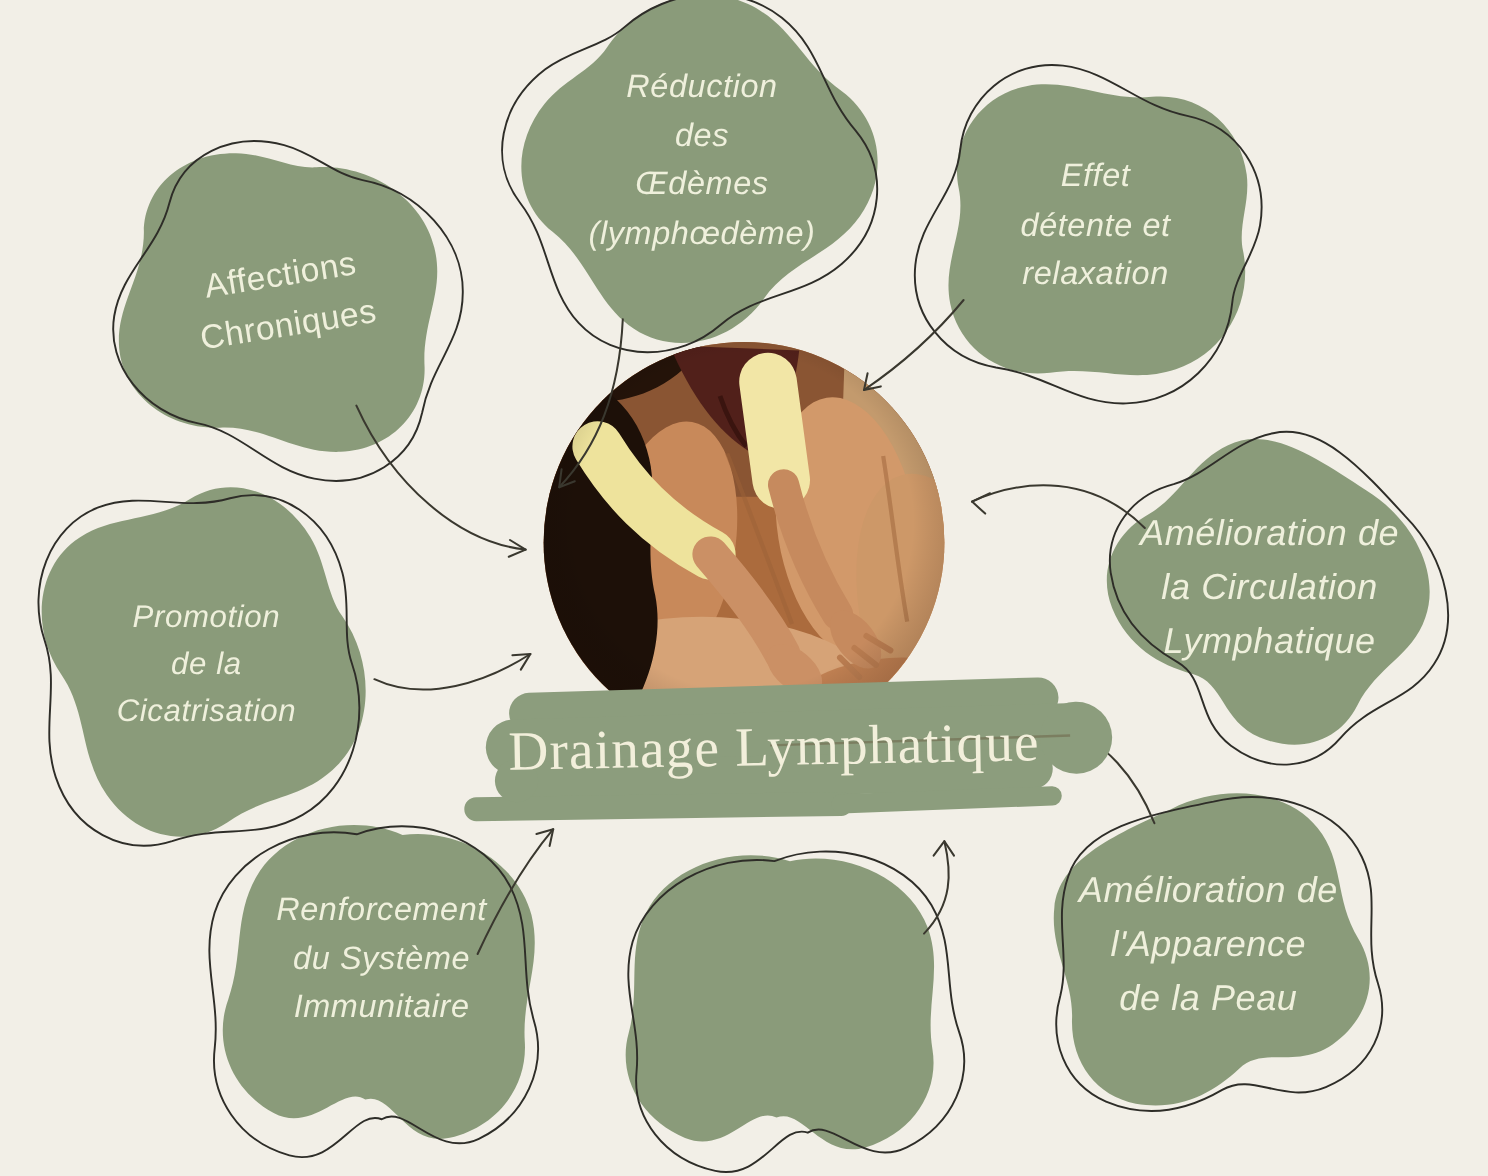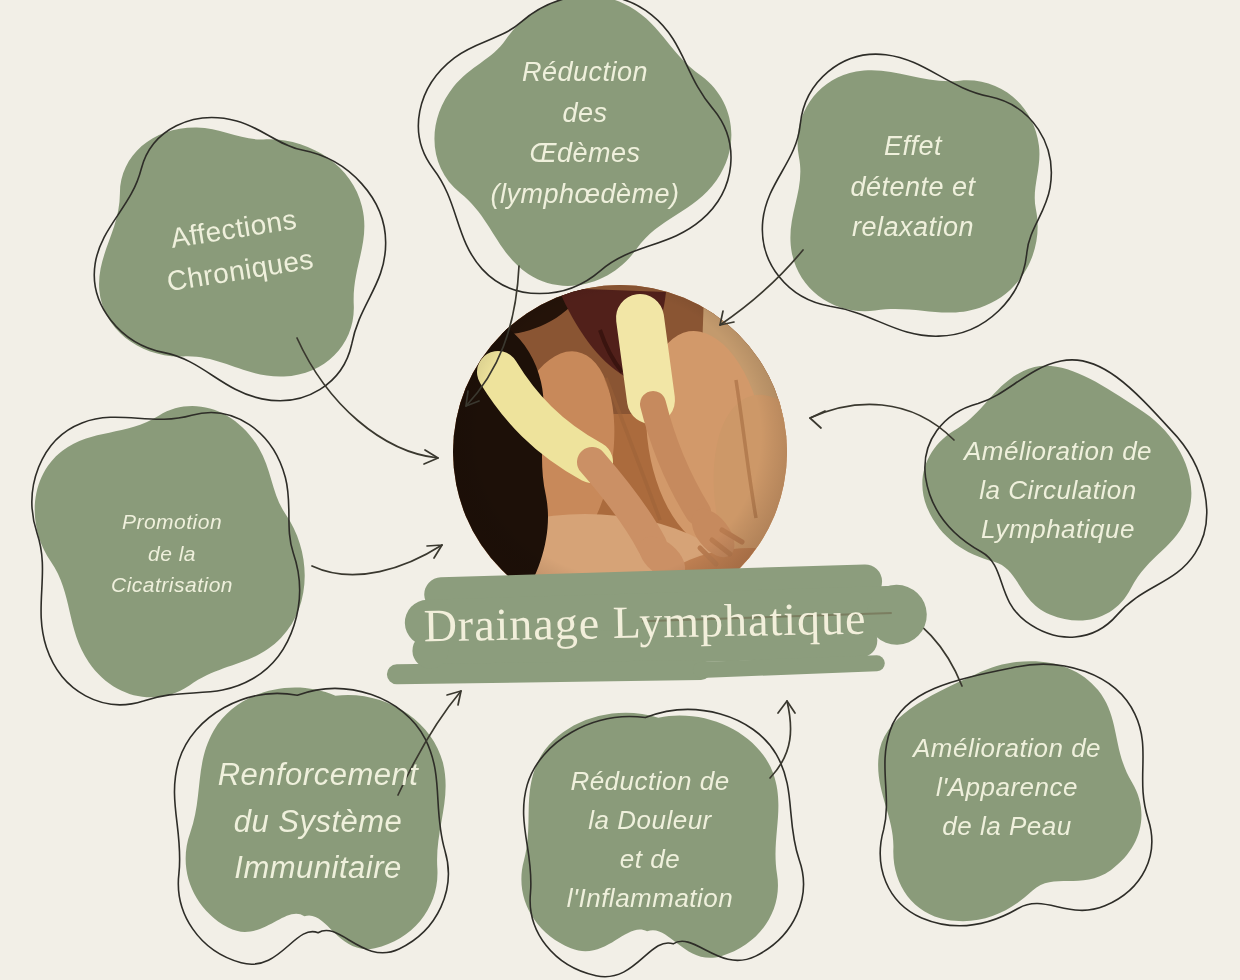--- a/index.html
+++ b/index.html
@@ -22,21 +22,21 @@
   }
   .brush{stroke:var(--color-brush,#8c9d7d);stroke-linecap:round;fill:none;}
   .brush-dot{fill:var(--color-brush,#8c9d7d);}
   .brush-strike{stroke:#6e6548;stroke-width:2;opacity:.55;fill:none;}
 
   .node-label{
     position:absolute;width:300px;
     transform:translate(-50%,-50%);
     text-align:center;
     color:var(--color-node_text,#eff0dc);
-    font-size:26px;font-style:italic;line-height:1.5;
+    font-size:30px;font-style:italic;line-height:1.5;
     white-space:pre-line;letter-spacing:.5px;
     pointer-events:none;
   }
   .node-label.upright{font-style:normal;}
   .title-label{
     position:absolute;left:645px;top:622px;width:520px;
     transform:translate(-50%,-50%) rotate(-1deg);
     text-align:center;
     font-family:"Liberation Serif",serif;
     font-size:46px;letter-spacing:1px;
@@ -188,27 +188,23 @@
 (lymphœdème)</div>
 
   <div class="node-label" style="left:1058px;top:490px;">Amélioration de
 la Circulation
 Lymphatique</div>
 
   <div class="node-label" style="left:1007px;top:787px;">Amélioration de
 l'Apparence
 de la Peau</div>
 
-  <div class="node-label" style="left:650px;top:840px;">Réduction de
-la Douleur
-et de
-l'Inflammation</div>
-
-  <div class="node-label" style="left:318px;top:822px;font-size:31px;">Renforcement
+
+  <div class="node-label" style="left:318px;top:798px;font-size:27px;">Renforcement
 du Système
 Immunitaire</div>
 
-  <div class="node-label" style="left:172px;top:553px;font-size:21px;">Promotion
+  <div class="node-label" style="left:172px;top:553px;font-size:26px;">Promotion
 de la
 Cicatrisation</div>
 
   <div class="title-label">Drainage Lymphatique</div>
 </div>
 
 </body></html>

